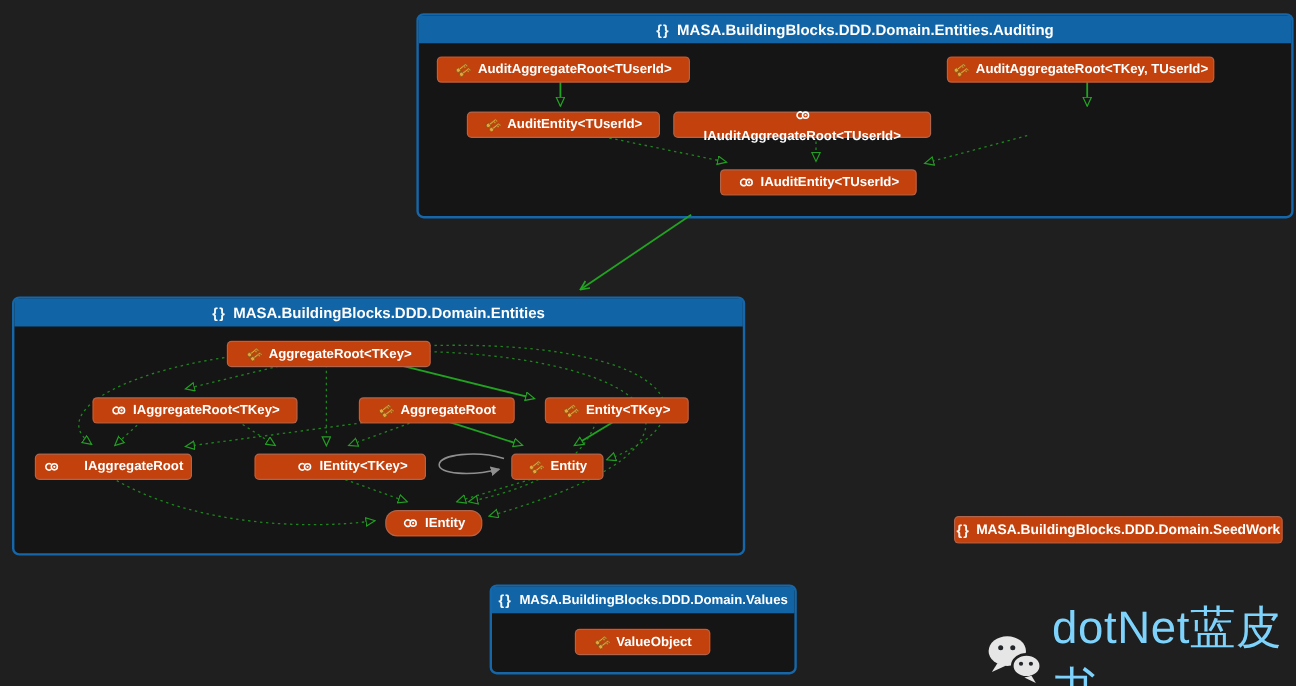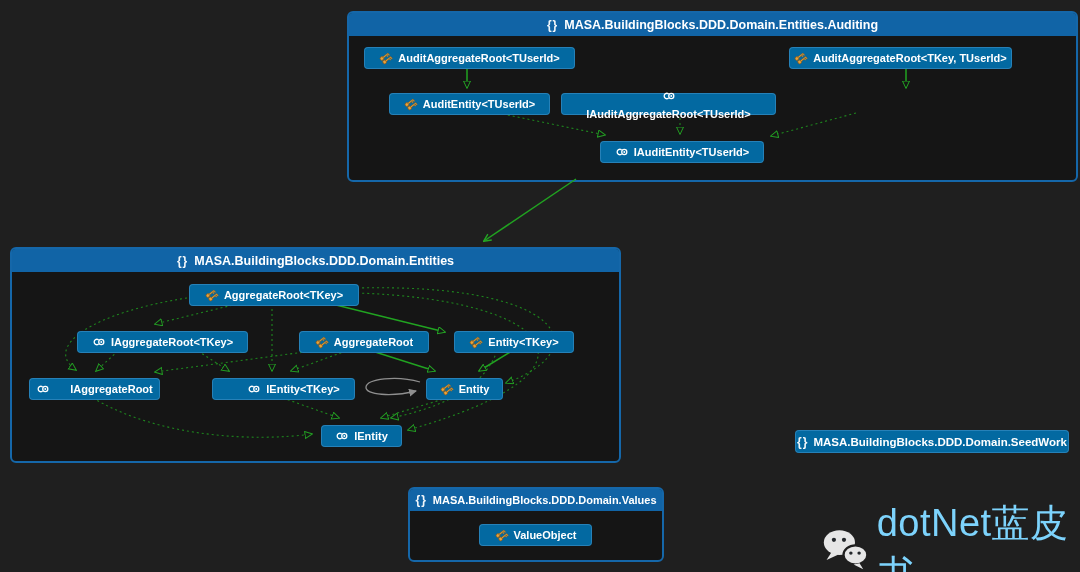--- a/index.html
+++ b/index.html
@@ -15,21 +15,21 @@
   .container-header {
     position:absolute; top:0; left:0; right:0; height:23px;
     background:#1164a6; color:#fff;
     display:flex; align-items:center; justify-content:center; gap:6px;
     font-size:12.5px; font-weight:600;
     border-radius:3px 3px 0 0; white-space:nowrap;
   }
   .container-header.small { font-size:11px; height:22px; }
   .ns-glyph { font-size:12px; font-weight:700; letter-spacing:1px; opacity:.95; }
   .node {
-    position:absolute; height:22px; background:#0369a1;
+    position:absolute; height:22px; background:#c2410c;
     border-radius:4px; box-shadow: inset 0 0 0 1px rgba(130,195,245,.28);
     display:flex; align-items:center; justify-content:center; gap:5px;
     color:#fff; font-size:11px; font-weight:700; white-space:nowrap;
     z-index:3; cursor:default;
   }
   .node .ni { width:14px; height:14px; flex:none; }
   .standalone { height:23px; font-size:11.5px; }
   .edges { position:absolute; left:0; top:0; width:1080px; height:572px; z-index:2; pointer-events:none; }
   .edge-solid  { stroke:#21a321; stroke-width:1.5; fill:none; }
   .edge-dashed { stroke:#1f8c1f; stroke-width:1.1; fill:none; stroke-dasharray:2 3; opacity:.95; }
@@ -141,21 +141,21 @@
           <use href="#ic-interface"></use>
         </svg>
       <span>IEntity&lt;TKey&gt;</span>
     </div>
     <div class="node" style="left:414px; top:129px; width:77px;">
       <svg class="ni">
           <use href="#ic-class"></use>
         </svg>
       <span>Entity</span>
     </div>
-    <div class="node" style="left:309px; top:176px; width:81px;">
+    <div class="node" style="left:309px; top:176px; width:81px;border-radius:10px;">
       <svg class="ni">
           <use href="#ic-interface"></use>
         </svg>
       <span>IEntity</span>
     </div>
   </div>
 
   <div class="container" style="left:408px; top:487px; width:252px; height:71px;">
     <div class="container-header small">
       <span class="ns-glyph">{}</span>

